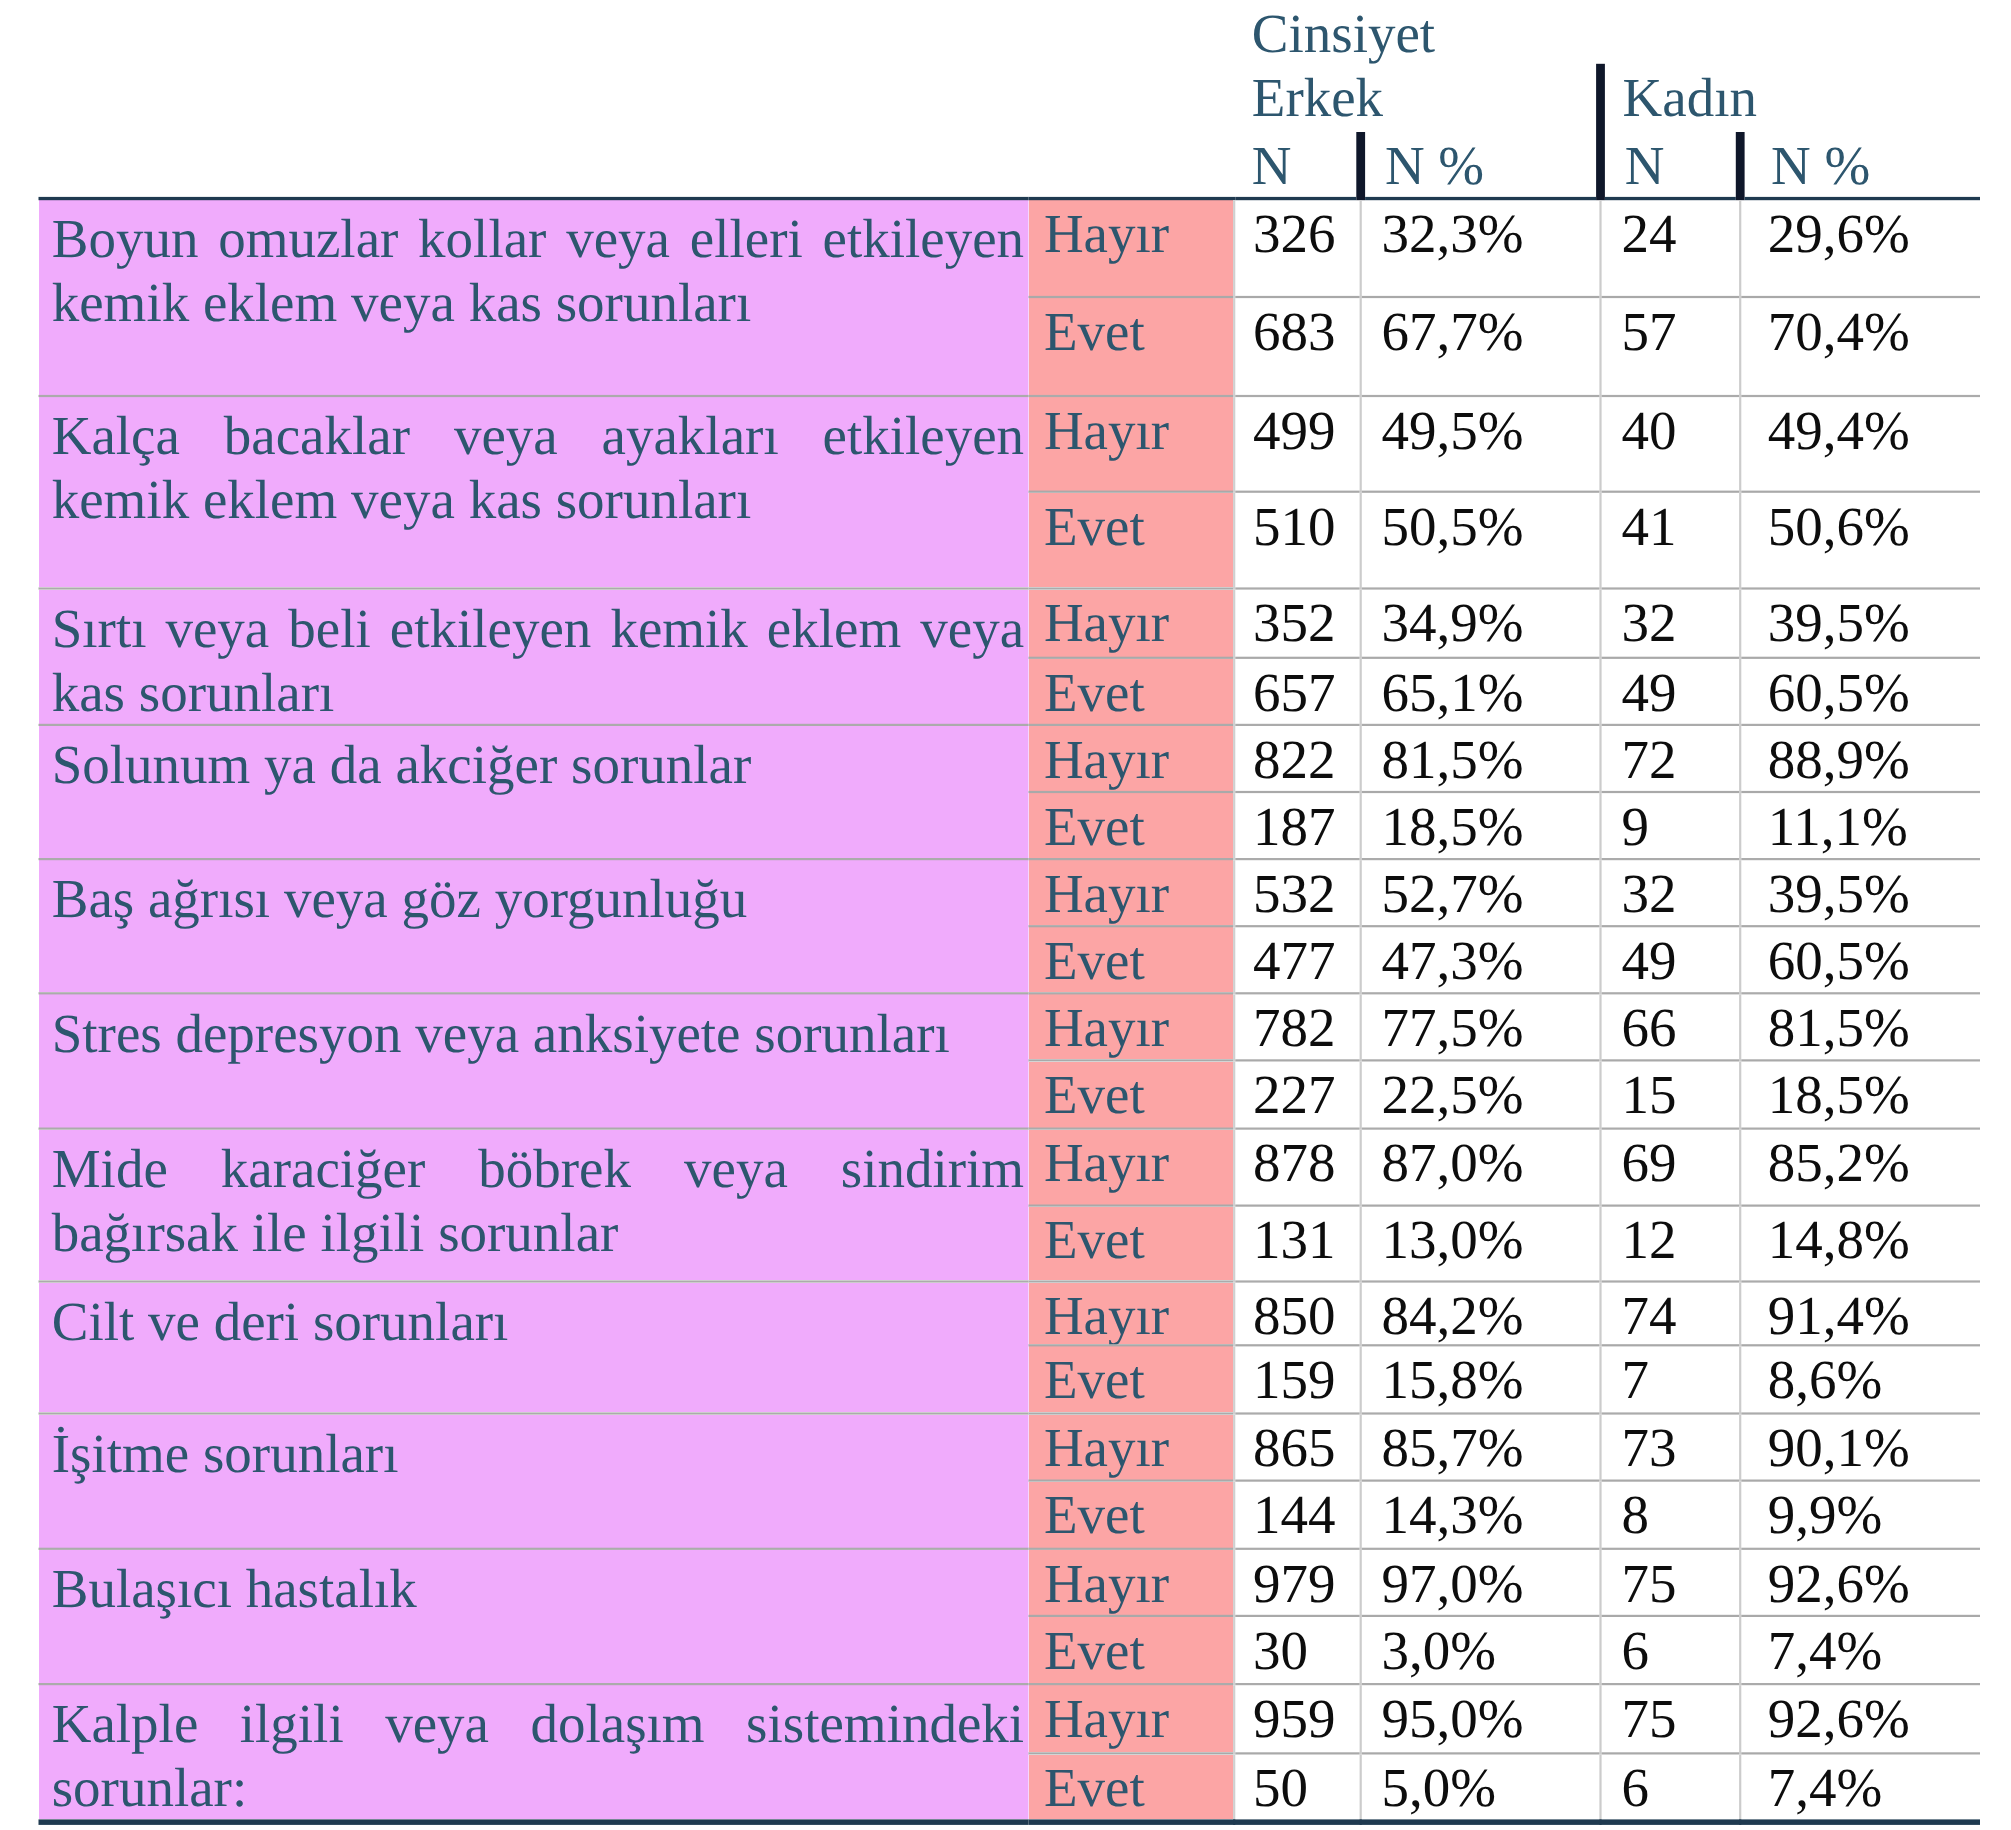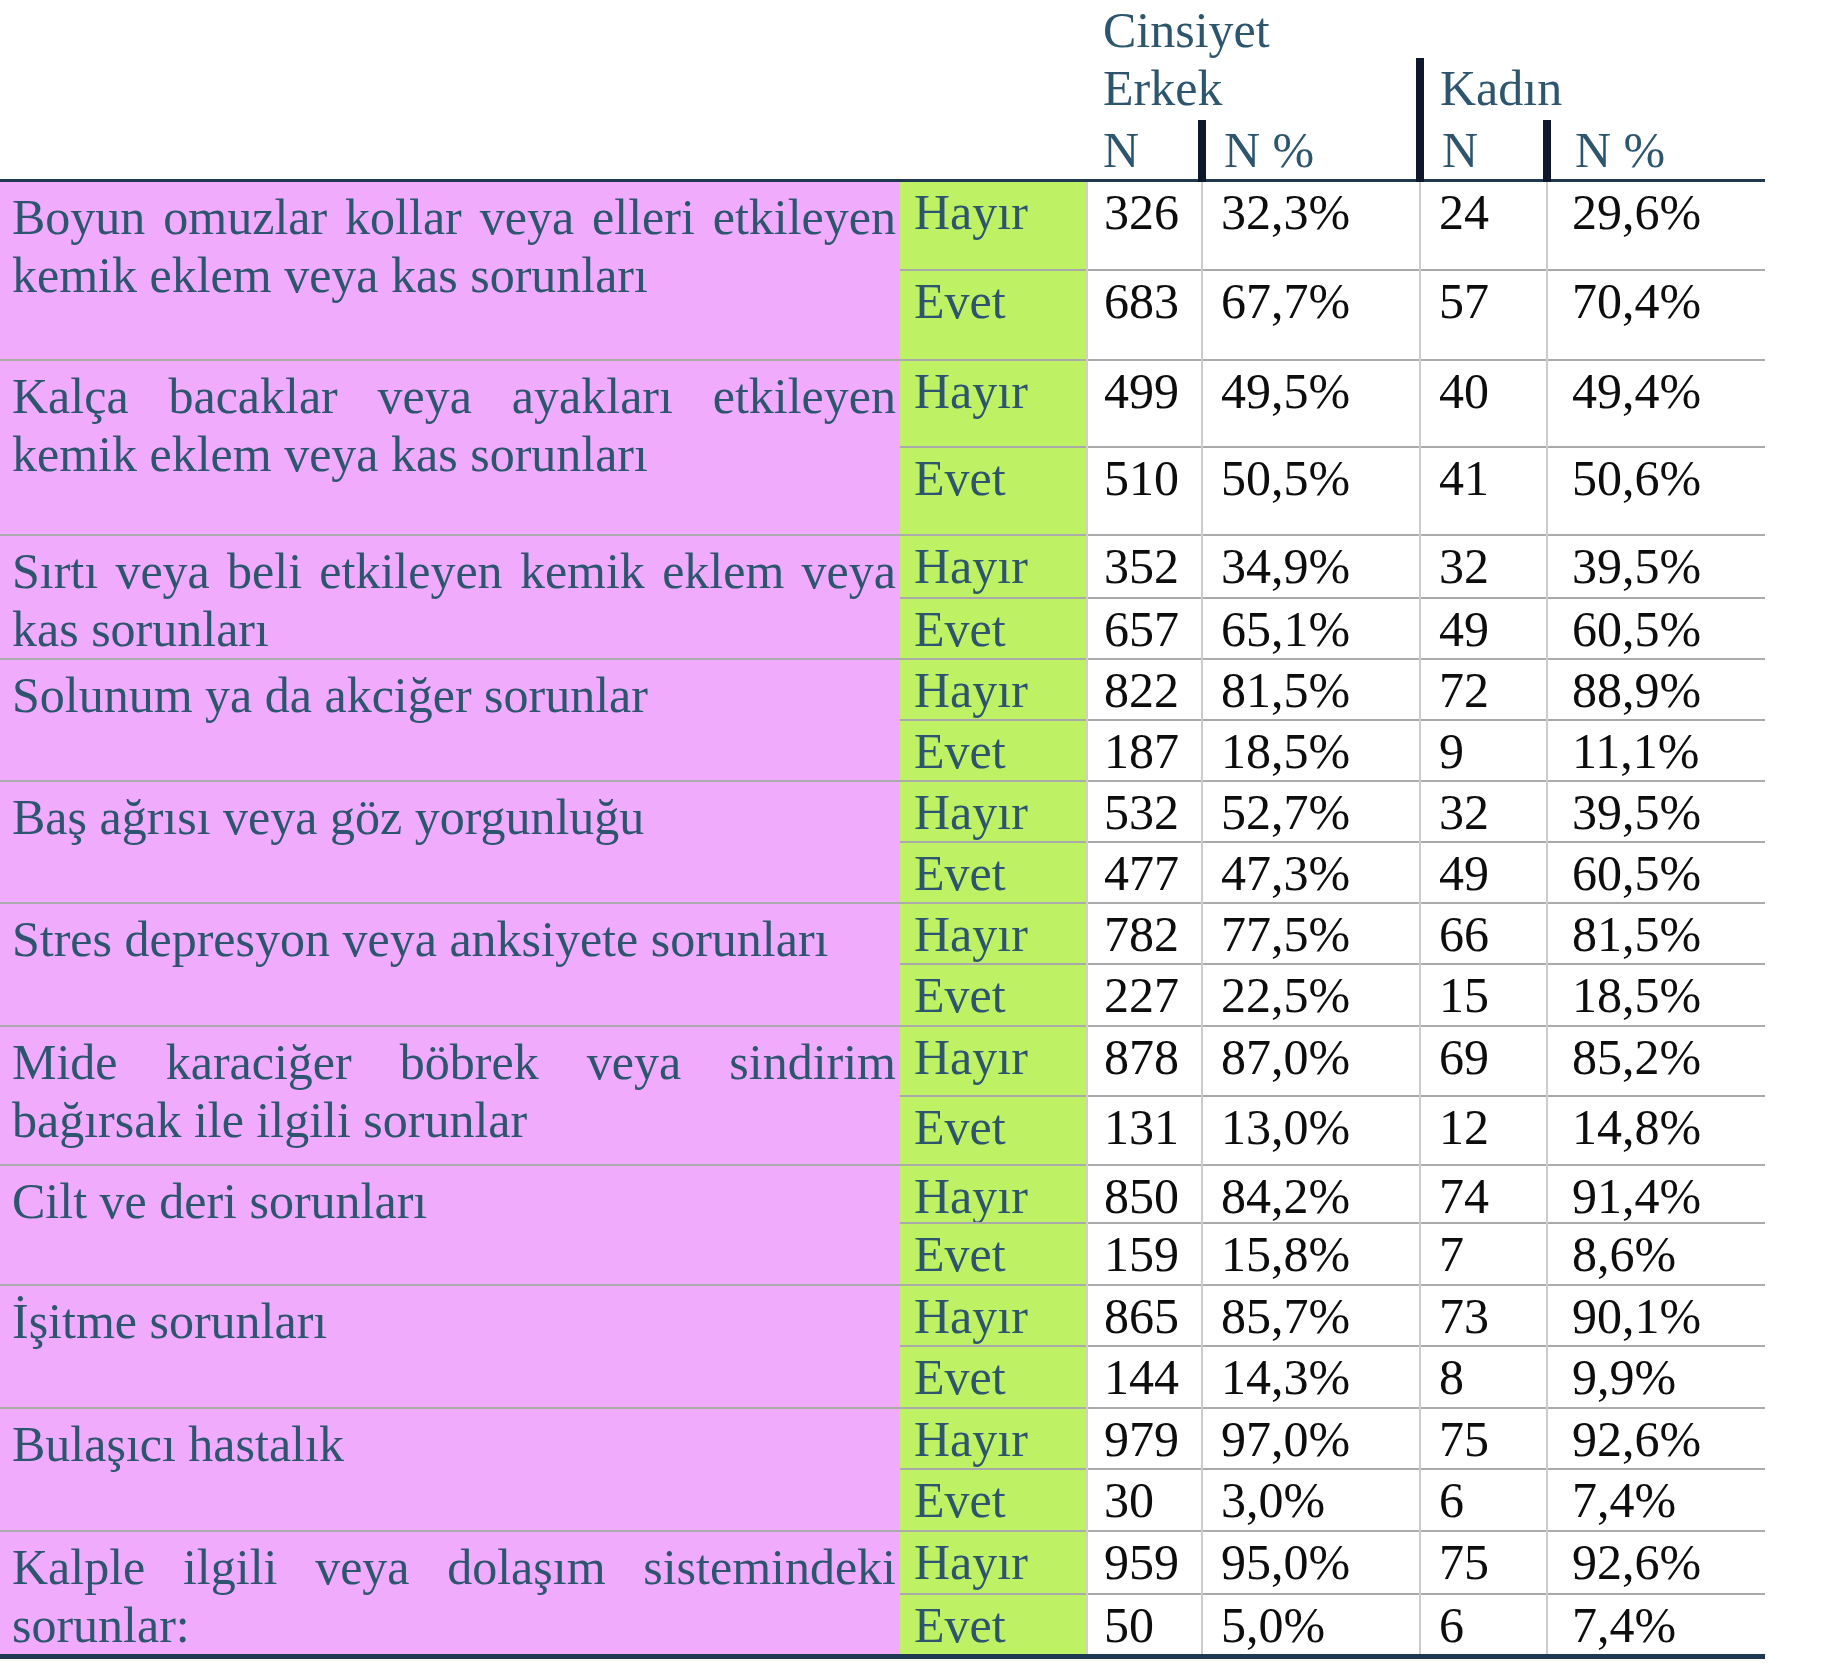--- a/index.html
+++ b/index.html
@@ -6,20 +6,21 @@
     margin: 0;
     padding: 0;
     background: #ffffff;
     width: 1828px;
     height: 1664px;
     font-family: "Liberation Serif", "DejaVu Serif", serif;
   }
   table.crosstab {
     border-collapse: collapse;
     table-layout: fixed;
+    margin-left: 35px;
     width: 1765px;
     border-bottom: 5px solid #1f3a50;
   }
   td { vertical-align: top; overflow: hidden; }
 
   
   thead td {
     color: #2d566e;
     font-size: 50px;
     line-height: 56px;
@@ -38,21 +39,21 @@
   
   td.lab {
     background: #f0abfc;
     color: #2d566e;
     font-size: 50px;
     line-height: 58px;
     padding: 6px 4px 0 12px;
     text-align: justify;
   }
   td.yn {
-    background: #bef264;
+    background: #fca5a5;
     color: #2d566e;
     font-size: 50px;
     line-height: 52px;
     padding: 4px 0 0 14px;
     white-space: nowrap;
   }
   td.num {
     color: #0d0d0d;
     font-size: 50px;
     line-height: 52px;

